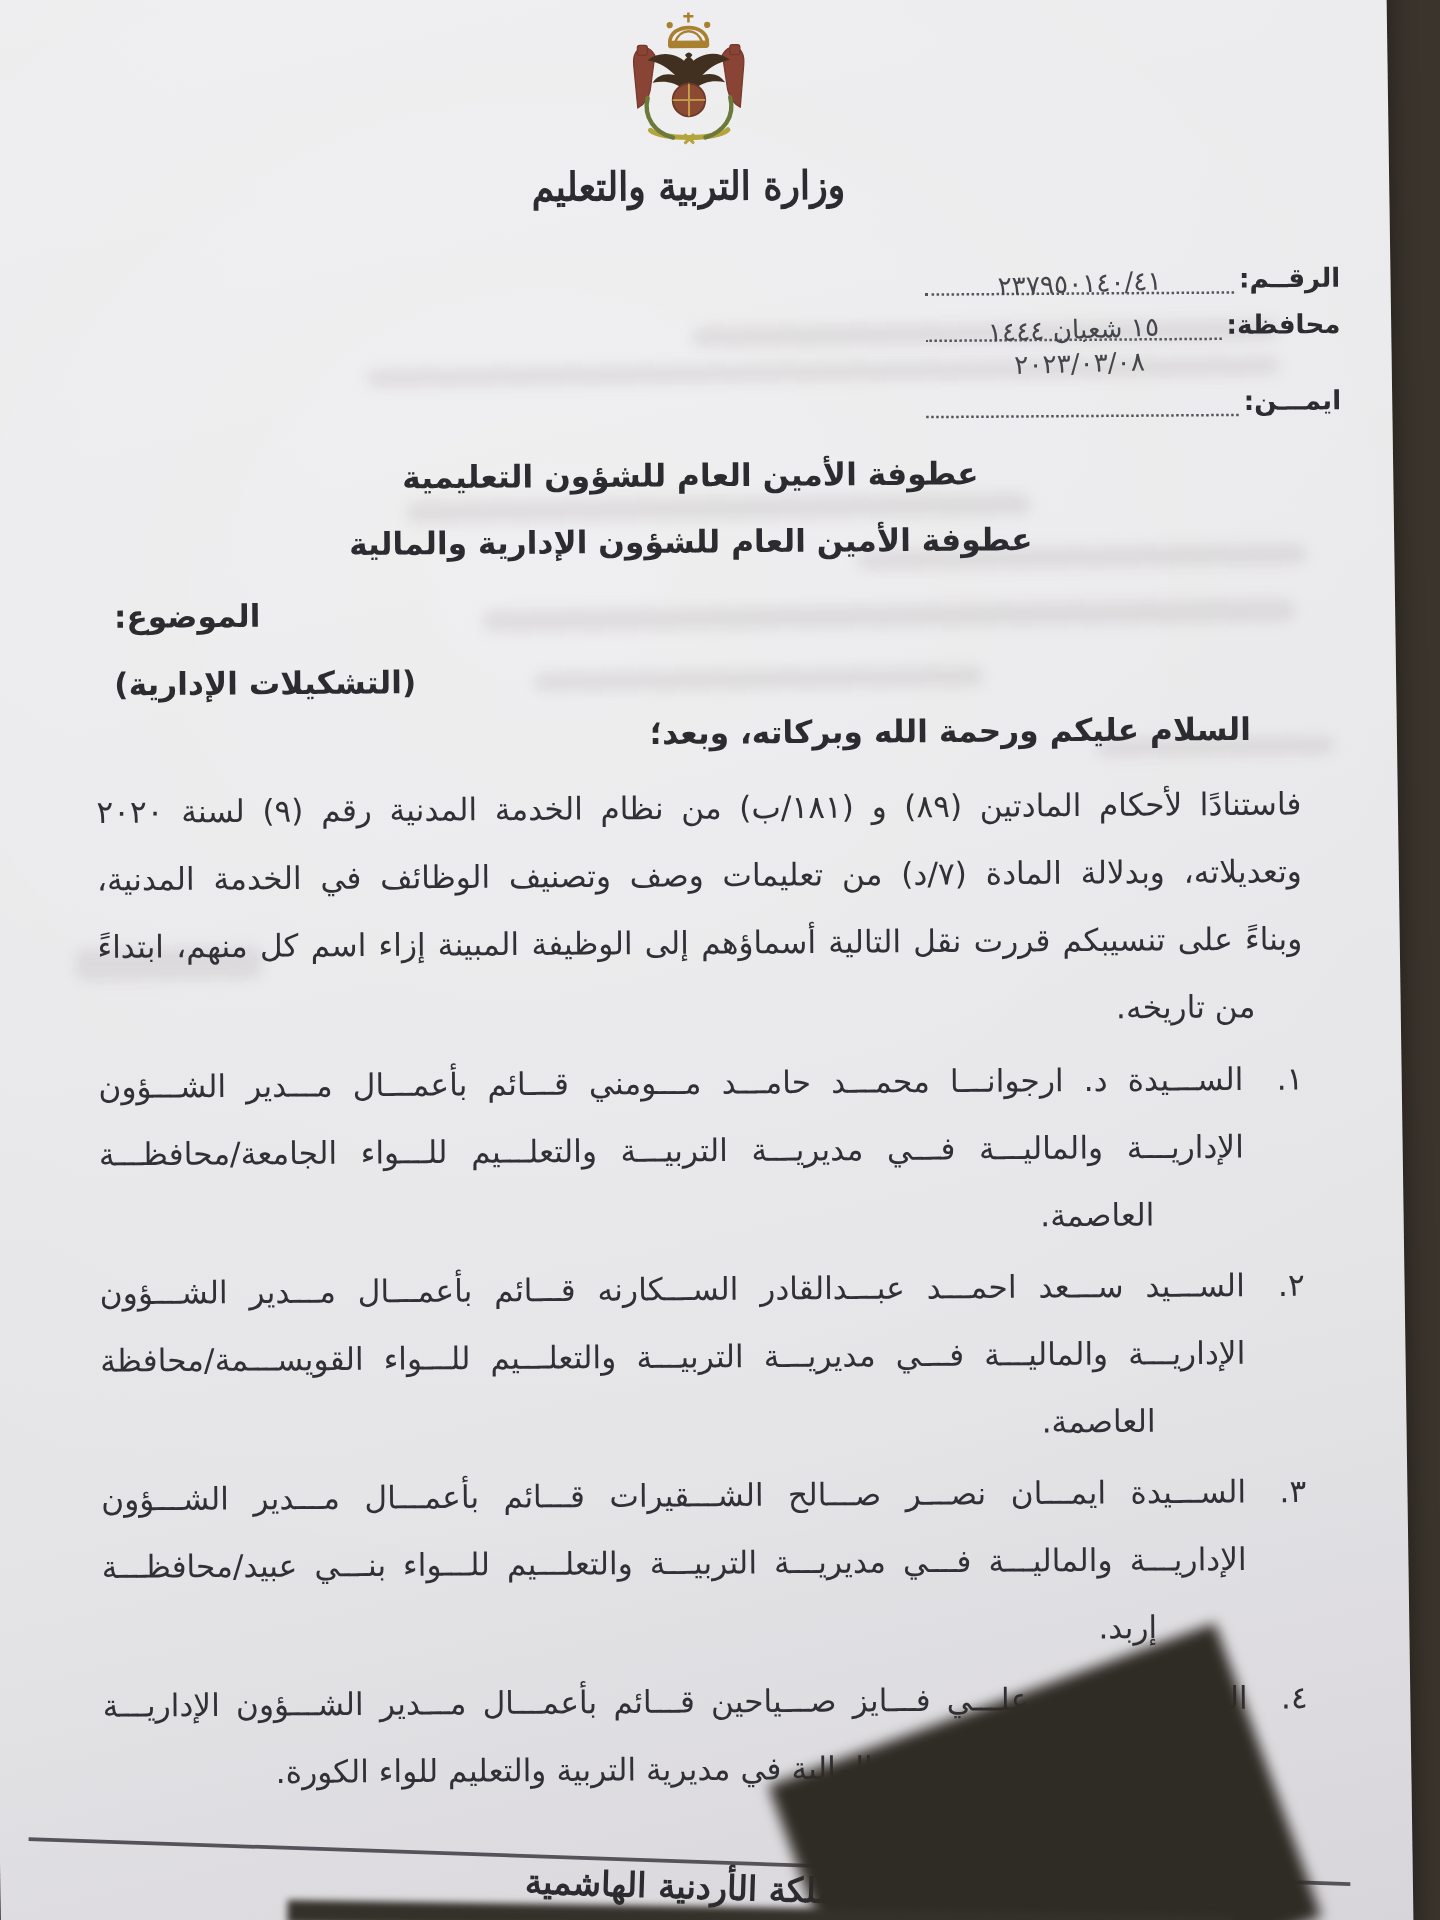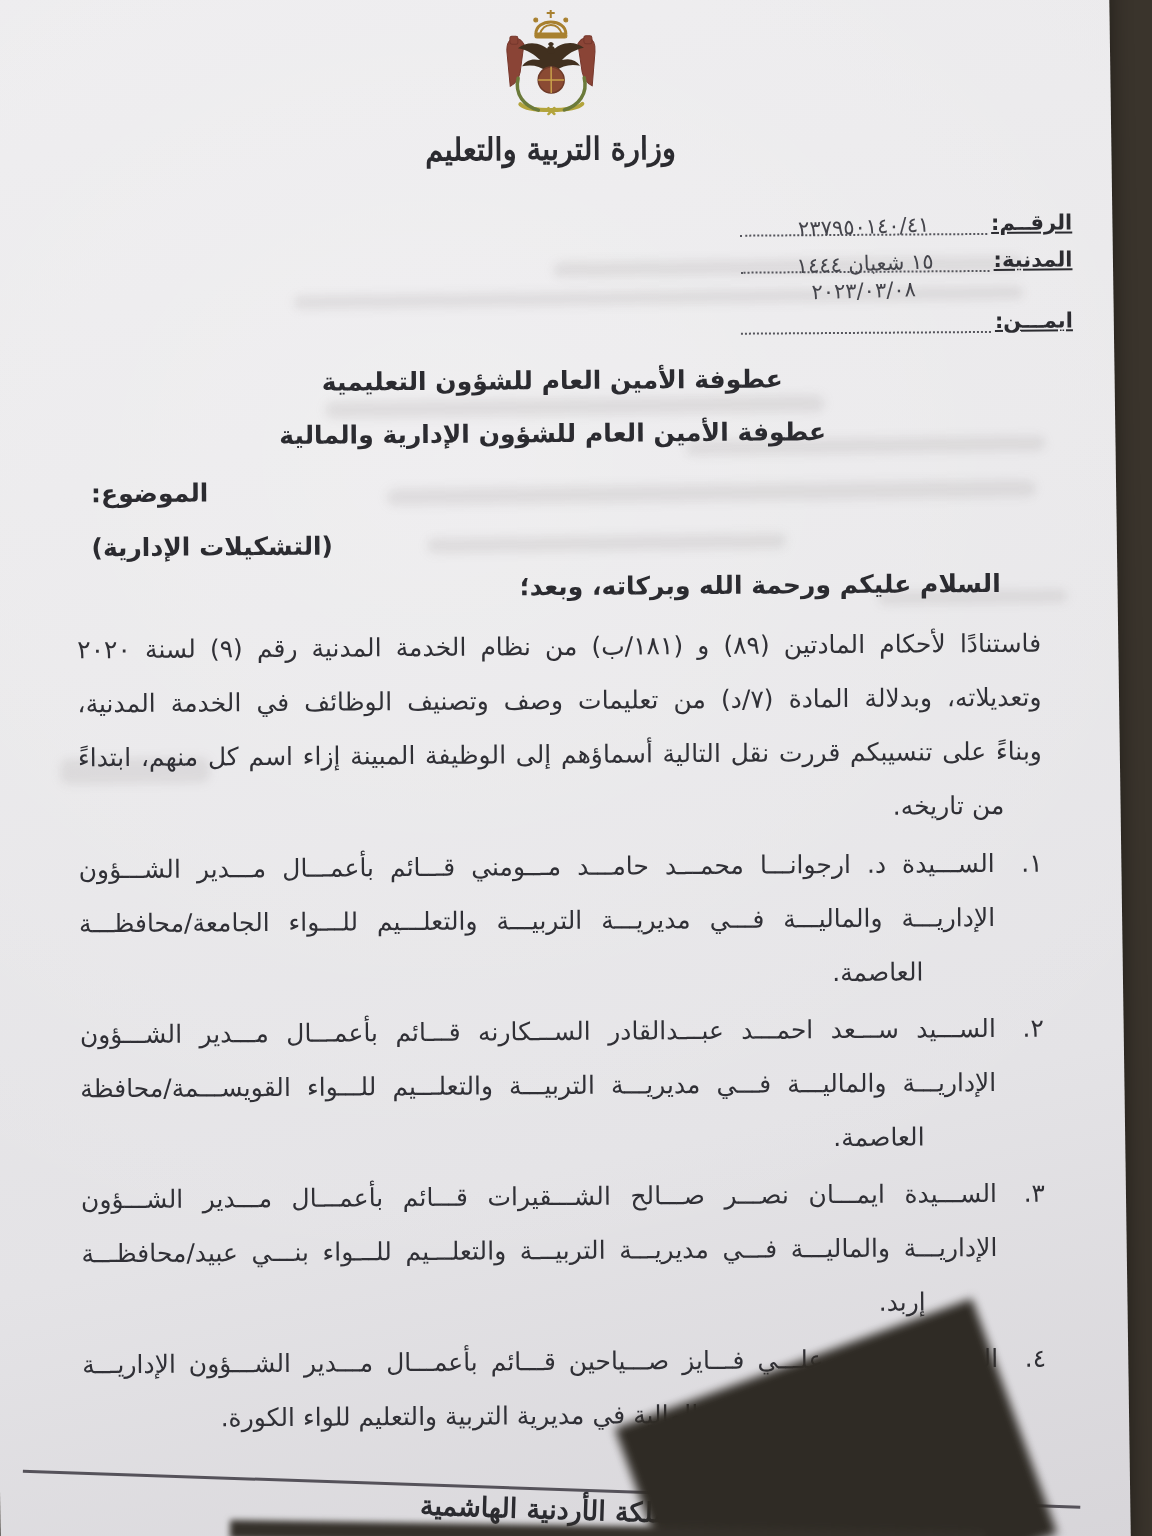--- a/index.html
+++ b/index.html
@@ -25,21 +25,21 @@
   
   .emblem{position:absolute;left:505px;top:24px;width:122px;height:112px;}
   .ministry-callig{
     position:absolute;left:0;right:0;top:148px;text-align:center;
     font-family:"DejaVu Serif", serif;font-weight:700;font-size:29px;color:#2b2b30;
     letter-spacing:-1px;transform:scaleY(1.08);
   }
   
   .meta{position:absolute;top:226px;right:44px;width:332px;font-size:21px;}
   .meta-row{display:flex;align-items:flex-end;margin-bottom:9px;}
-  .meta-label{font-weight:700;white-space:nowrap;color:#2c2c31;text-decoration:underline;}
+  .meta-label{font-weight:700;white-space:nowrap;color:#2c2c31;}
   .dotline{flex:1;border-bottom:2px dotted #55555c;position:relative;height:26px;margin-right:4px;}
   .dotline .value{
     position:absolute;left:0;right:0;bottom:-5px;text-align:center;
     color:#45454c;font-size:21px;transform:rotate(-1.6deg);white-space:nowrap;
   }
   .greg{width:100%;box-sizing:border-box;padding-right:86px;text-align:center;
         color:#45454c;font-size:21px;margin:-4px 0 4px 0;transform:rotate(-1.2deg);}
   
   .recipients{position:absolute;left:0;right:0;top:370px;text-align:center;
               font-weight:700;font-size:25px;line-height:53px;color:#2b2b30;}
@@ -130,21 +130,21 @@
       <div class="ministry-callig">وزارة التربية والتعليم</div>
 
       <div class="meta">
         <div class="meta-row">
           <span class="meta-label">الرقــم:</span>
           <span class="dotline">
             <span class="value">٢٣٧٩٥٠١٤٠/٤١</span>
           </span>
         </div>
         <div class="meta-row">
-          <span class="meta-label">المدنية:</span>
+          <span class="meta-label">محافظة:</span>
           <span class="dotline">
             <span class="value">١٥ شعبان ١٤٤٤</span>
           </span>
         </div>
         <div class="greg">٢٠٢٣/٠٣/٠٨</div>
         <div class="meta-row">
           <span class="meta-label">ايمـــن:</span>
           <span class="dotline"></span>
         </div>
       </div>

